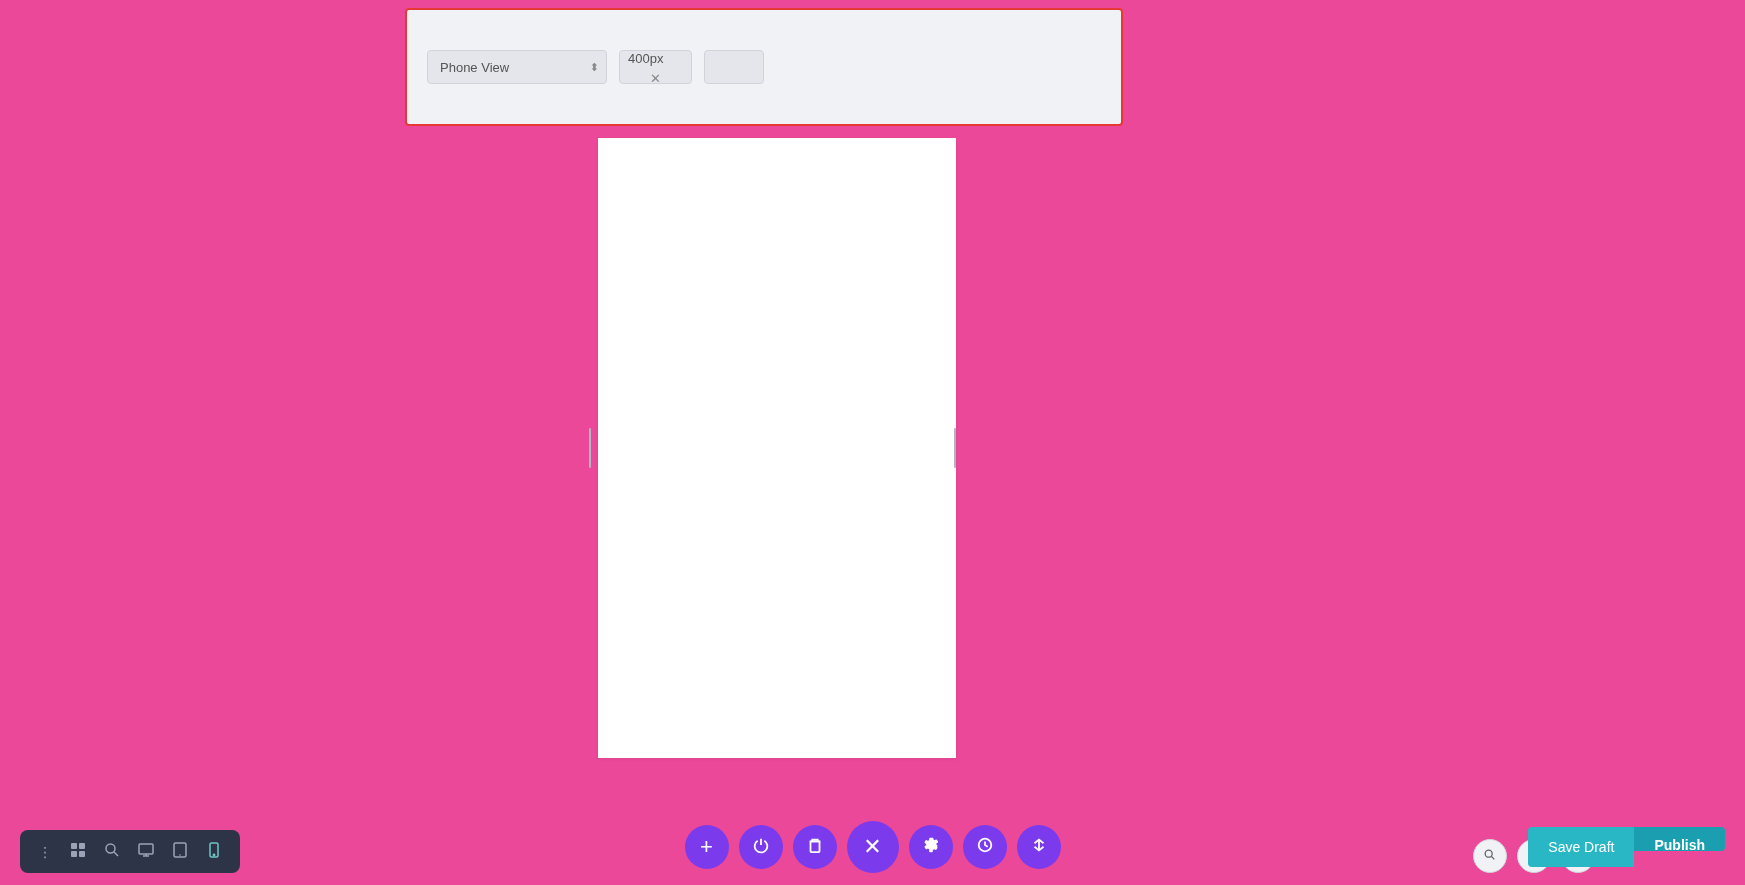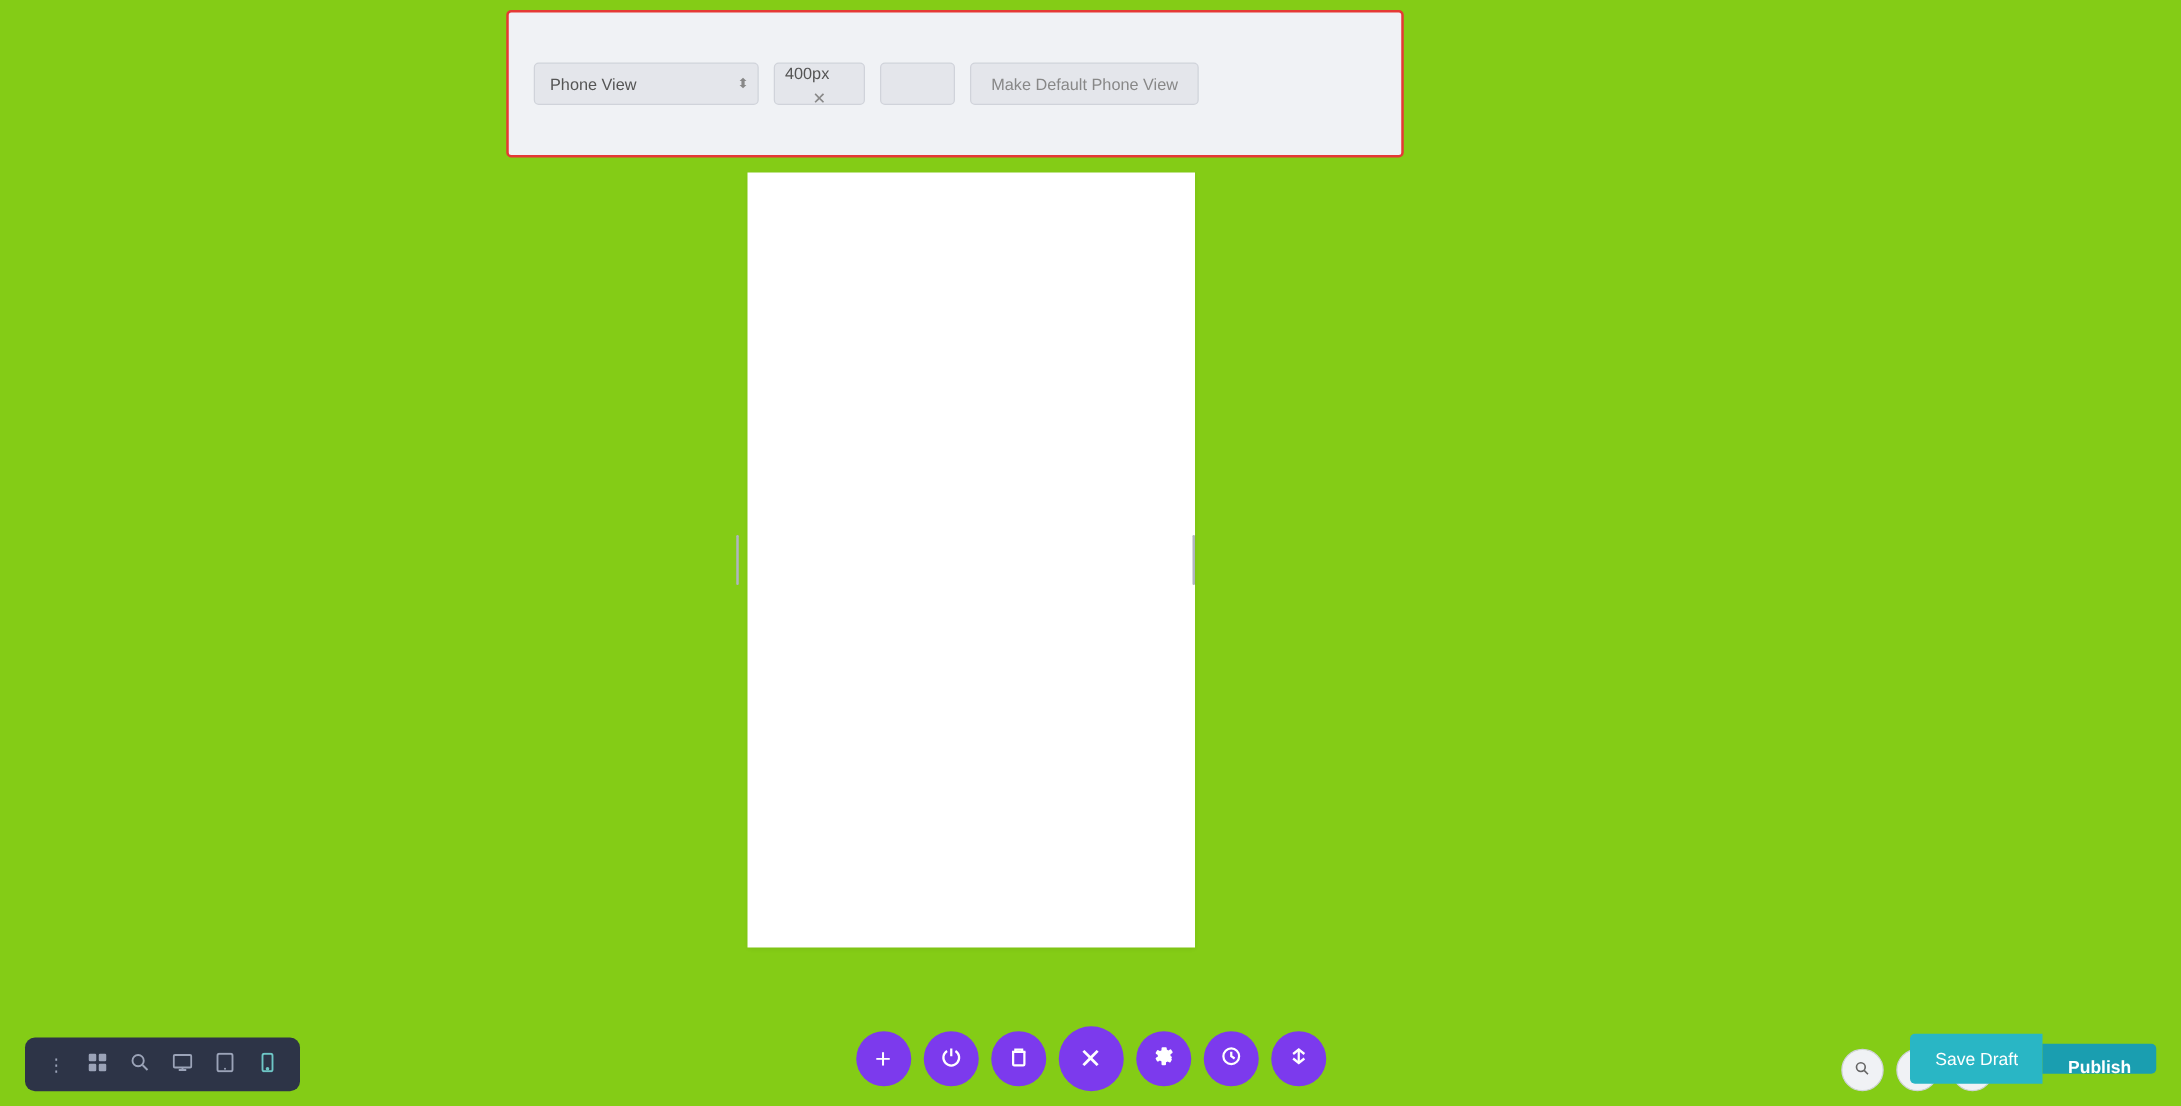--- a/index.html
+++ b/index.html
@@ -12,21 +12,21 @@
       position: relative;
     }
 
     
     .canvas-area {
       position: absolute;
       top: 0;
       left: 0;
       width: 100%;
       height: 885px;
-      background: #84cc16;
+      background: #ec4899;
       padding-left: 24px;
     }
 
     
     .view-toolbar-panel {
       position: absolute;
       top: 8px;
       left: 405px;
       width: 718px;
       height: 118px;
@@ -258,21 +258,21 @@
       color: #666;
       font-size: 14px;
     }
 
     
     .save-publish-area {
       position: absolute;
       bottom: 18px;
       right: 20px;
       display: flex;
-      align-items: center;
+      align-items: flex-start;
       gap: 0;
     }
 
     .save-draft-btn {
       background: #29b6c5;
       border: none;
       color: #fff;
       font-size: 14px;
       font-weight: 500;
       padding: 10px 20px;
@@ -314,21 +314,20 @@
       <span class="select-arrows">⬍</span>
     </div>
 
     <div class="width-input-wrapper">
       <input class="width-input" type="text" value="400px" style="">
       <button class="width-clear-btn">✕</button>
     </div>
 
     <div class="width-extra-box"></div>
 
-    <button class="make-default-btn">Make Default Phone View</button>
 
   </div>
 
   <div class="page-canvas"></div>
 
   <div class="resize-handle-left"></div>
   <div class="resize-handle-right"></div>
 
   <div class="left-tools">
     <button class="left-tool-btn">

